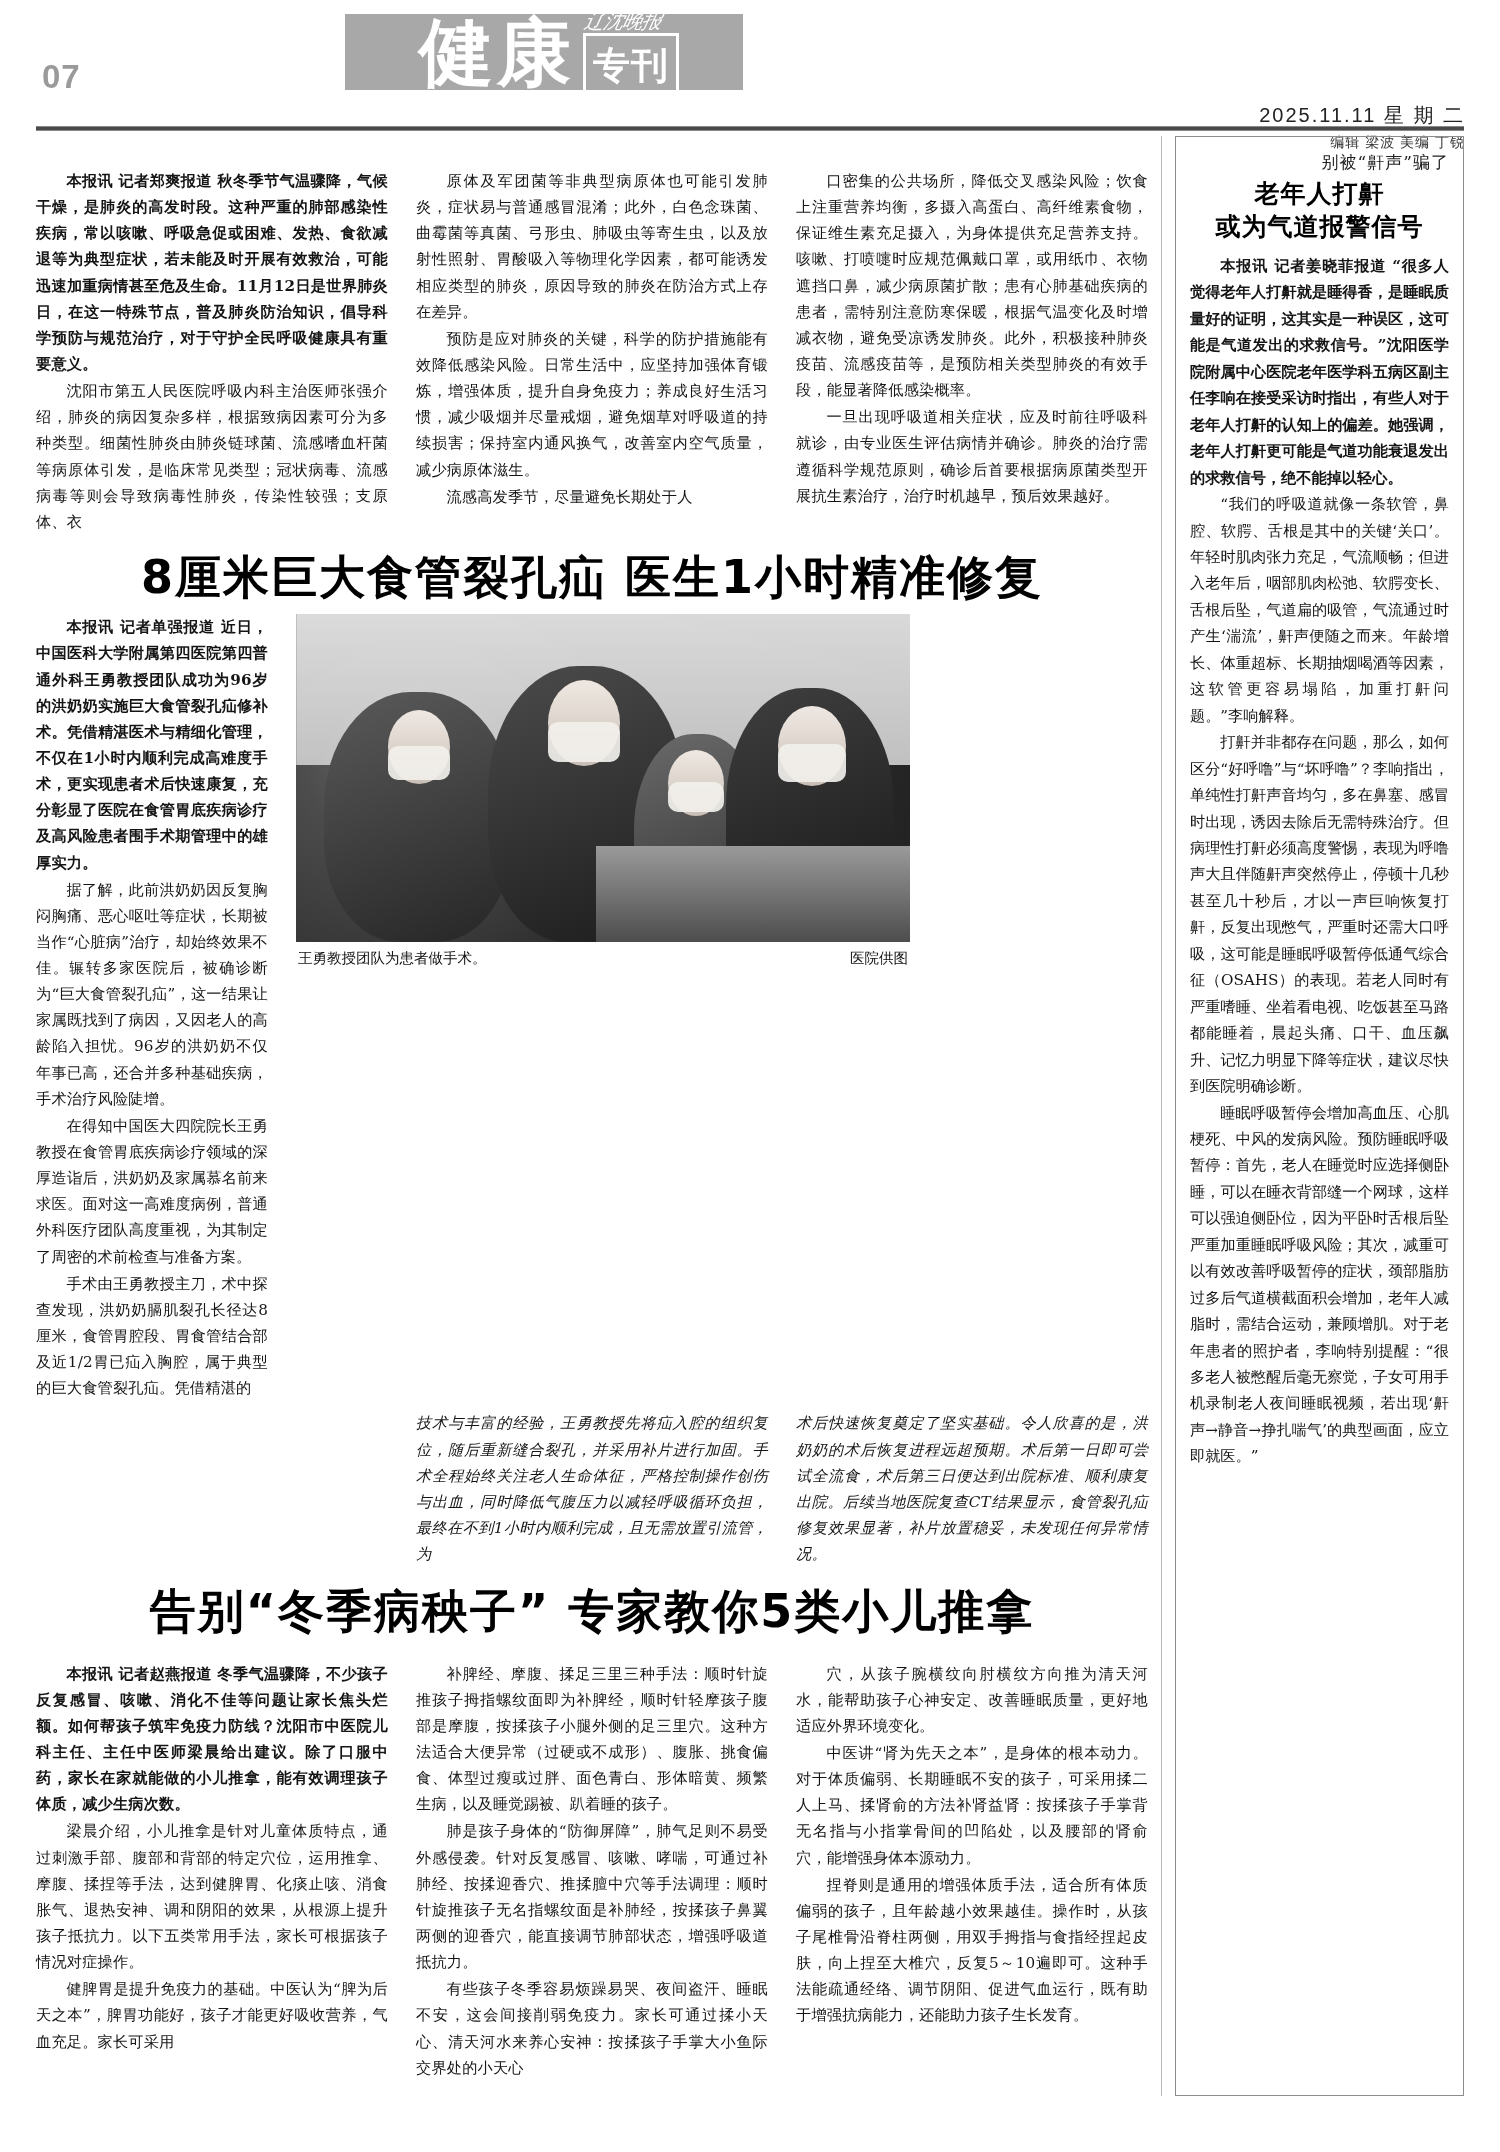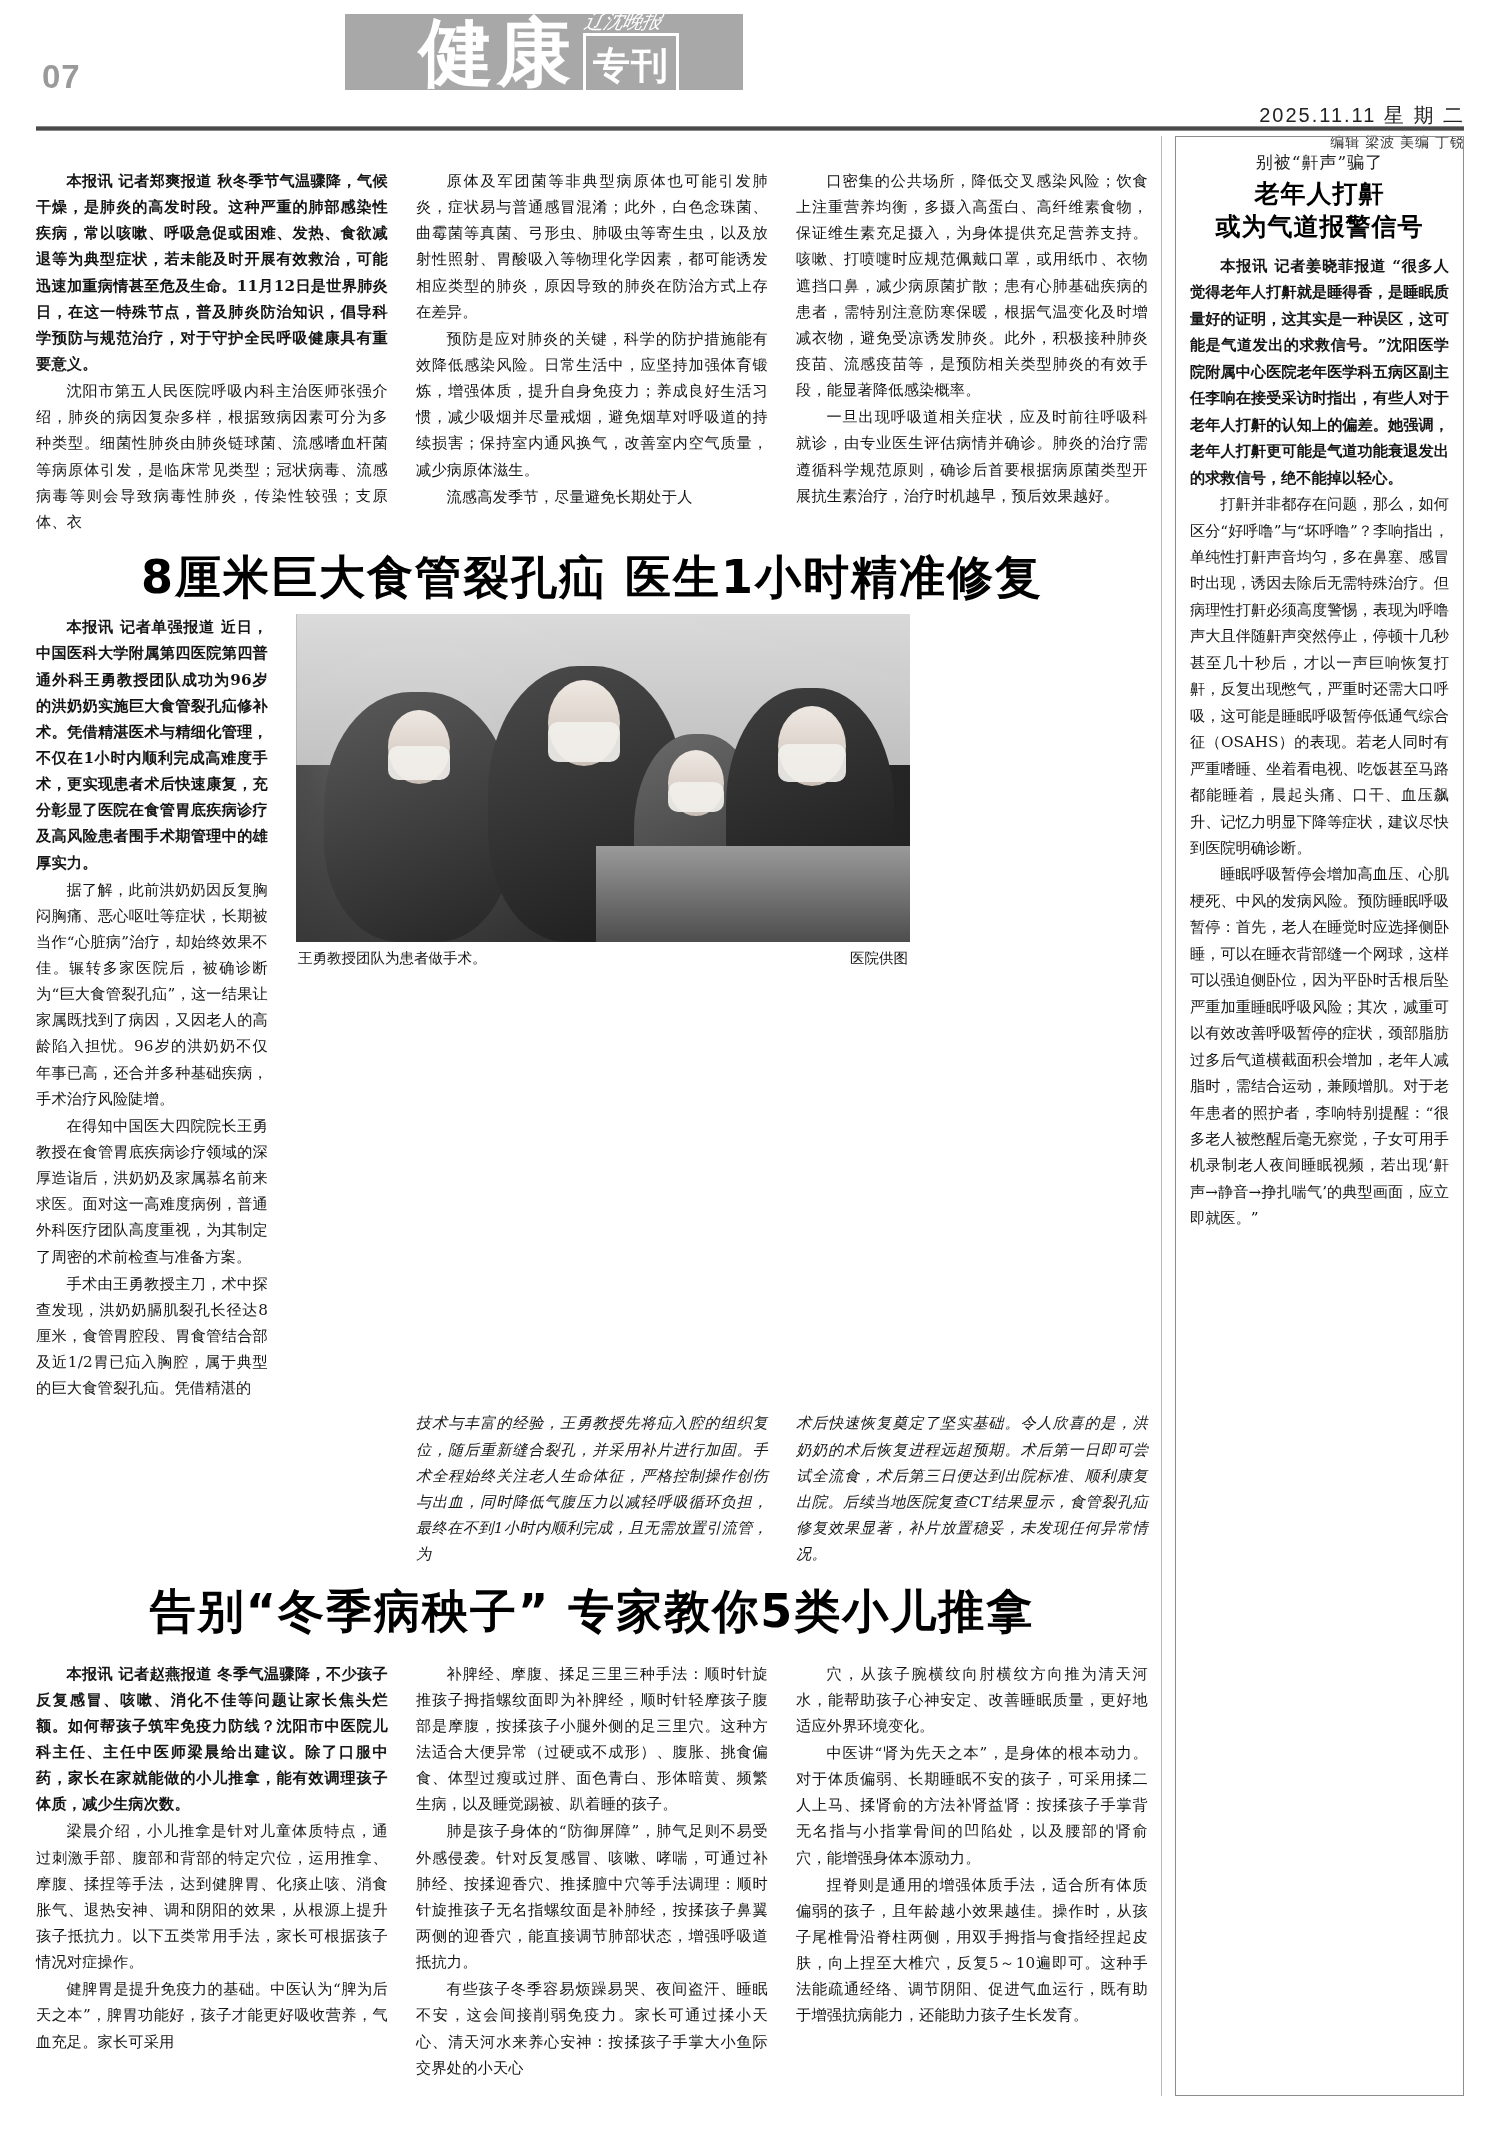--- a/index.html
+++ b/index.html
@@ -251,21 +251,21 @@
   
   .side-box {
     border: 1px solid #8d8d8d;
     padding: 14px 14px 12px;
     height: 1960px;
     overflow: hidden;
   }
   .side-kicker {
     font-family: "DejaVu Serif", serif;
     font-size: 17px;
-    text-align: center;
+    text-align: right;
     letter-spacing: 1px;
     margin-bottom: 4px;
     color: #222;
   }
   .side-title {
     font-family: "DejaVu Sans", sans-serif;
     font-size: 25px;
     font-weight: bold;
     text-align: center;
     letter-spacing: 1px;
@@ -408,20 +408,21 @@
 
       <div class="right-zone">
         <div class="side-box">
           <div class="side-kicker">别被“鼾声”骗了</div>
           <div class="side-title">
             <div>老年人打鼾</div>
             <div>或为气道报警信号</div>
           </div>
           <div class="side-body">
             <p class="byline">本报讯 记者姜晓菲报道 “很多人觉得老年人打鼾就是睡得香，是睡眠质量好的证明，这其实是一种误区，这可能是气道发出的求救信号。”沈阳医学院附属中心医院老年医学科五病区副主任李响在接受采访时指出，有些人对于老年人打鼾的认知上的偏差。她强调，老年人打鼾更可能是气道功能衰退发出的求救信号，绝不能掉以轻心。</p>
+            <p>“我们的呼吸道就像一条软管，鼻腔、软腭、舌根是其中的关键‘关口’。年轻时肌肉张力充足，气流顺畅；但进入老年后，咽部肌肉松弛、软腭变长、舌根后坠，气道扁的吸管，气流通过时产生‘湍流’，鼾声便随之而来。年龄增长、体重超标、长期抽烟喝酒等因素，这软管更容易塌陷，加重打鼾问题。”李响解释。</p>
             <p>打鼾并非都存在问题，那么，如何区分“好呼噜”与“坏呼噜”？李响指出，单纯性打鼾声音均匀，多在鼻塞、感冒时出现，诱因去除后无需特殊治疗。但病理性打鼾必须高度警惕，表现为呼噜声大且伴随鼾声突然停止，停顿十几秒甚至几十秒后，才以一声巨响恢复打鼾，反复出现憋气，严重时还需大口呼吸，这可能是睡眠呼吸暂停低通气综合征（OSAHS）的表现。若老人同时有严重嗜睡、坐着看电视、吃饭甚至马路都能睡着，晨起头痛、口干、血压飙升、记忆力明显下降等症状，建议尽快到医院明确诊断。</p>
             <p>睡眠呼吸暂停会增加高血压、心肌梗死、中风的发病风险。预防睡眠呼吸暂停：首先，老人在睡觉时应选择侧卧睡，可以在睡衣背部缝一个网球，这样可以强迫侧卧位，因为平卧时舌根后坠严重加重睡眠呼吸风险；其次，减重可以有效改善呼吸暂停的症状，颈部脂肪过多后气道横截面积会增加，老年人减脂时，需结合运动，兼顾增肌。对于老年患者的照护者，李响特别提醒：“很多老人被憋醒后毫无察觉，子女可用手机录制老人夜间睡眠视频，若出现‘鼾声→静音→挣扎喘气’的典型画面，应立即就医。”</p>
           </div>
         </div>
       </div>
 
     </div>
   </div>
 </div>
 

